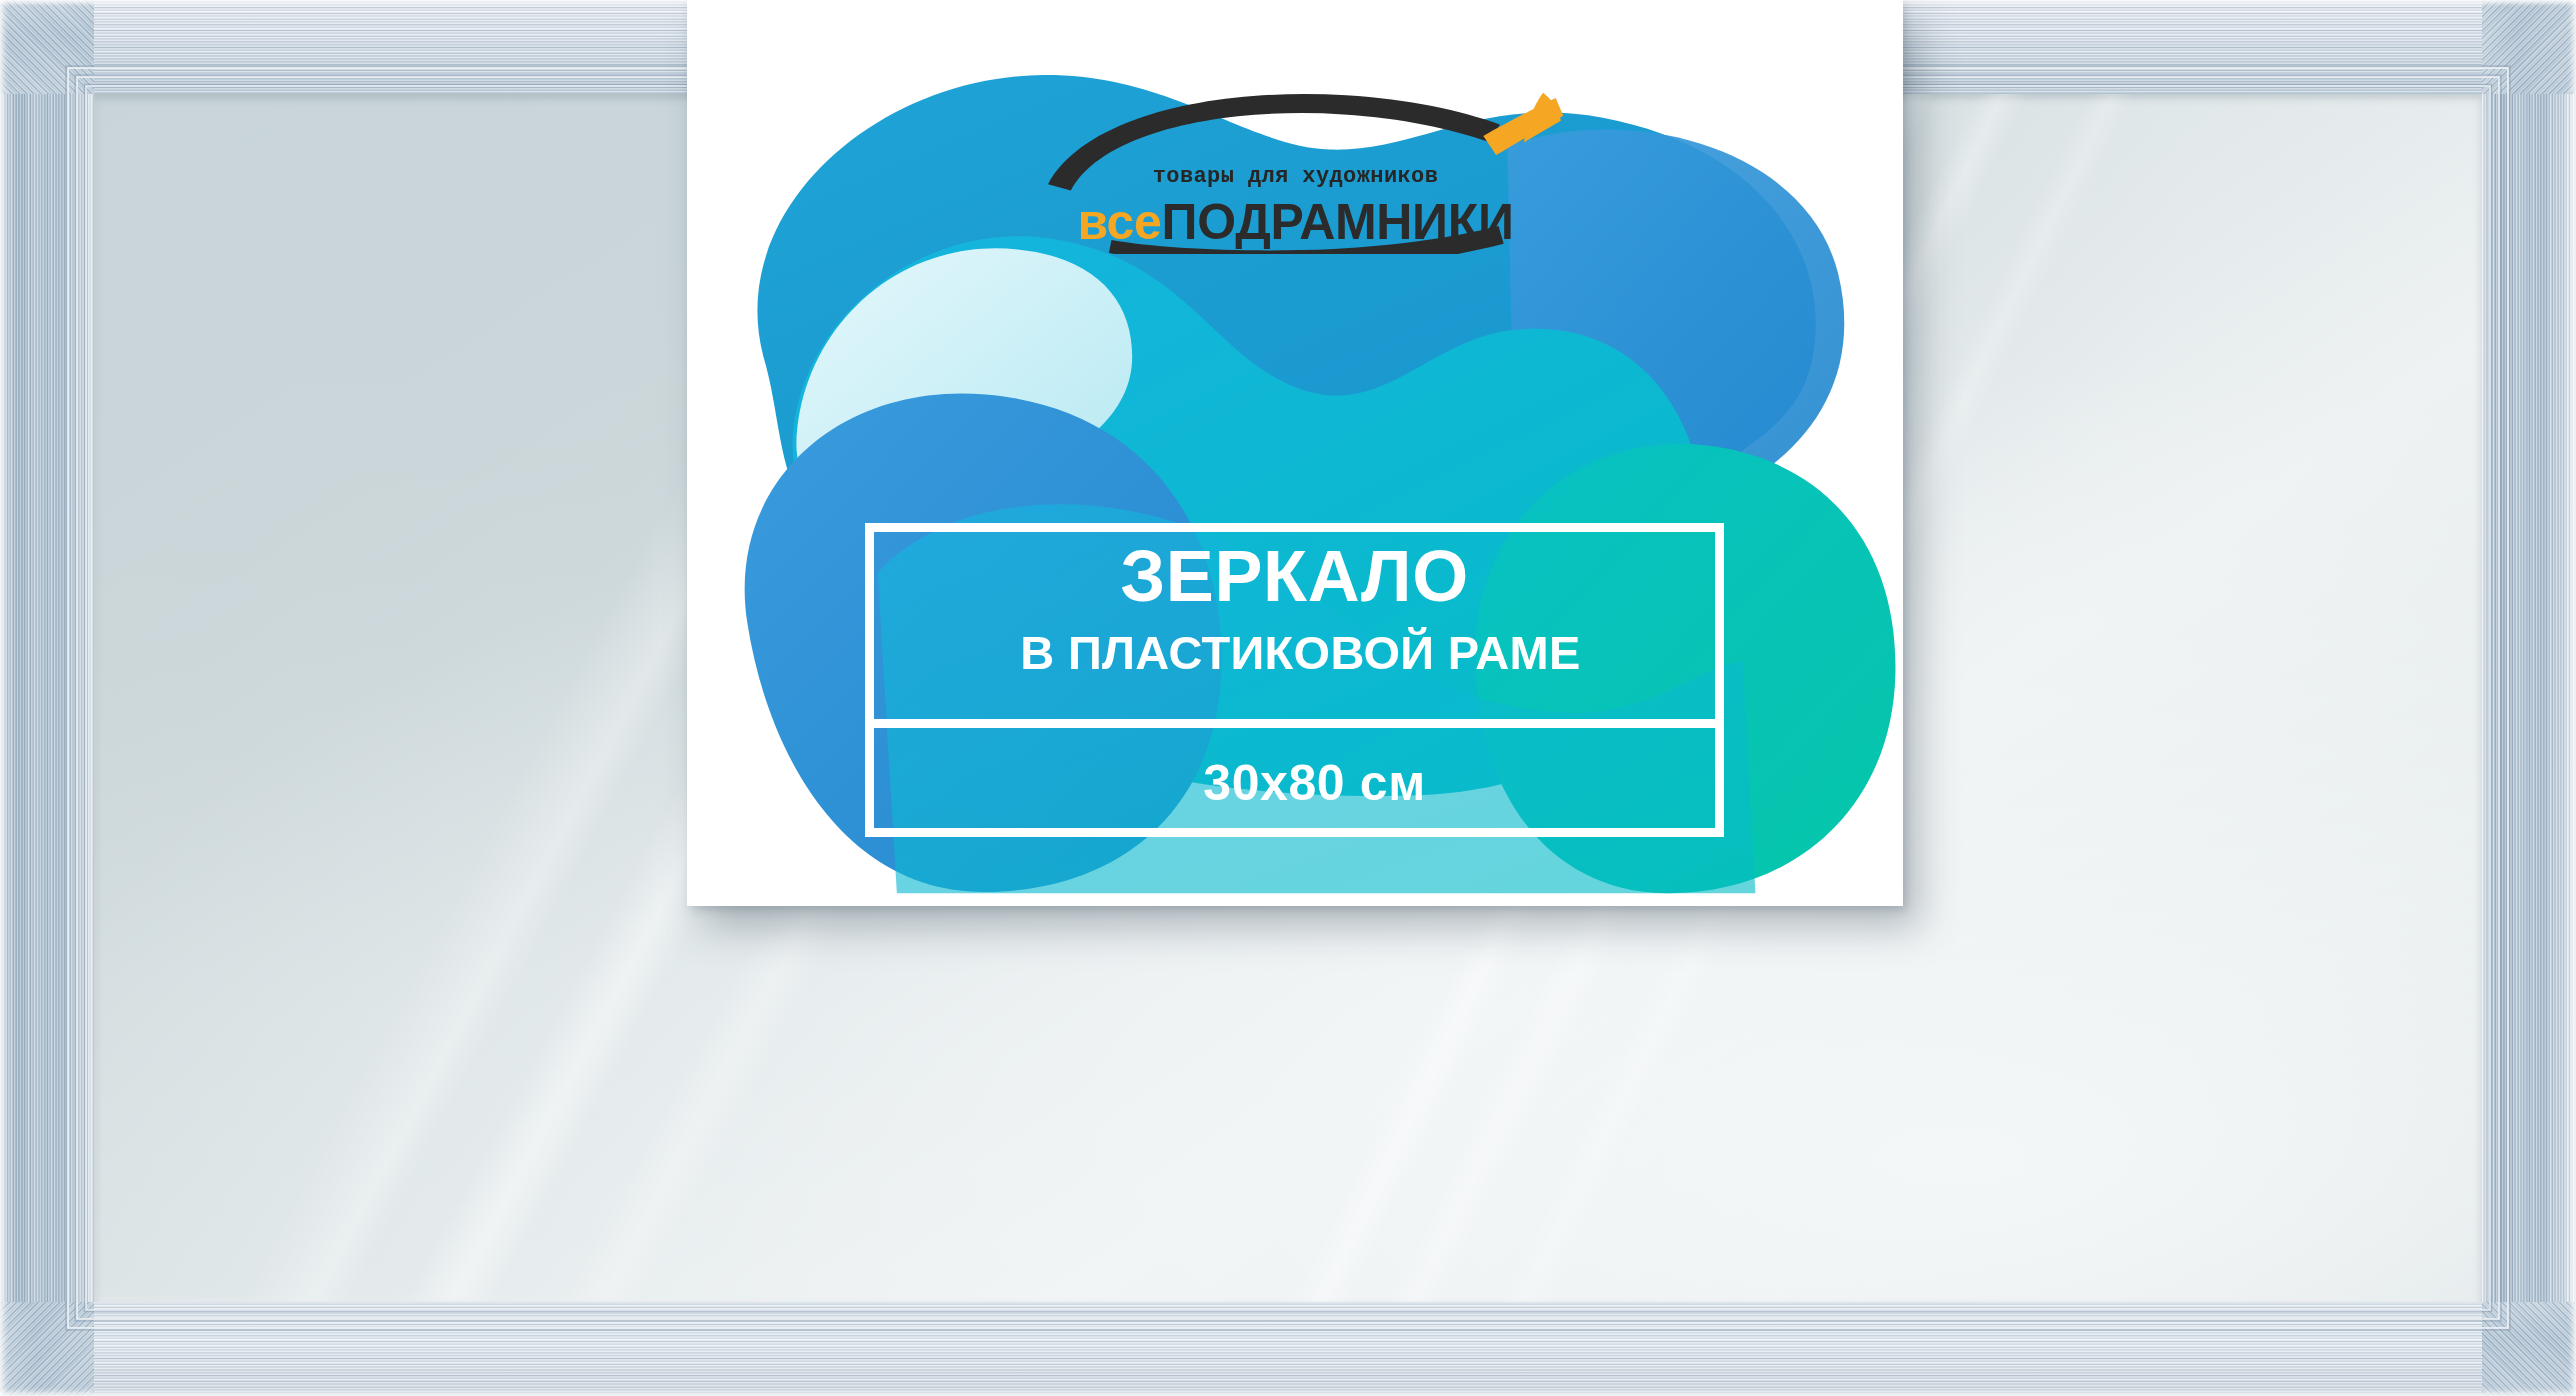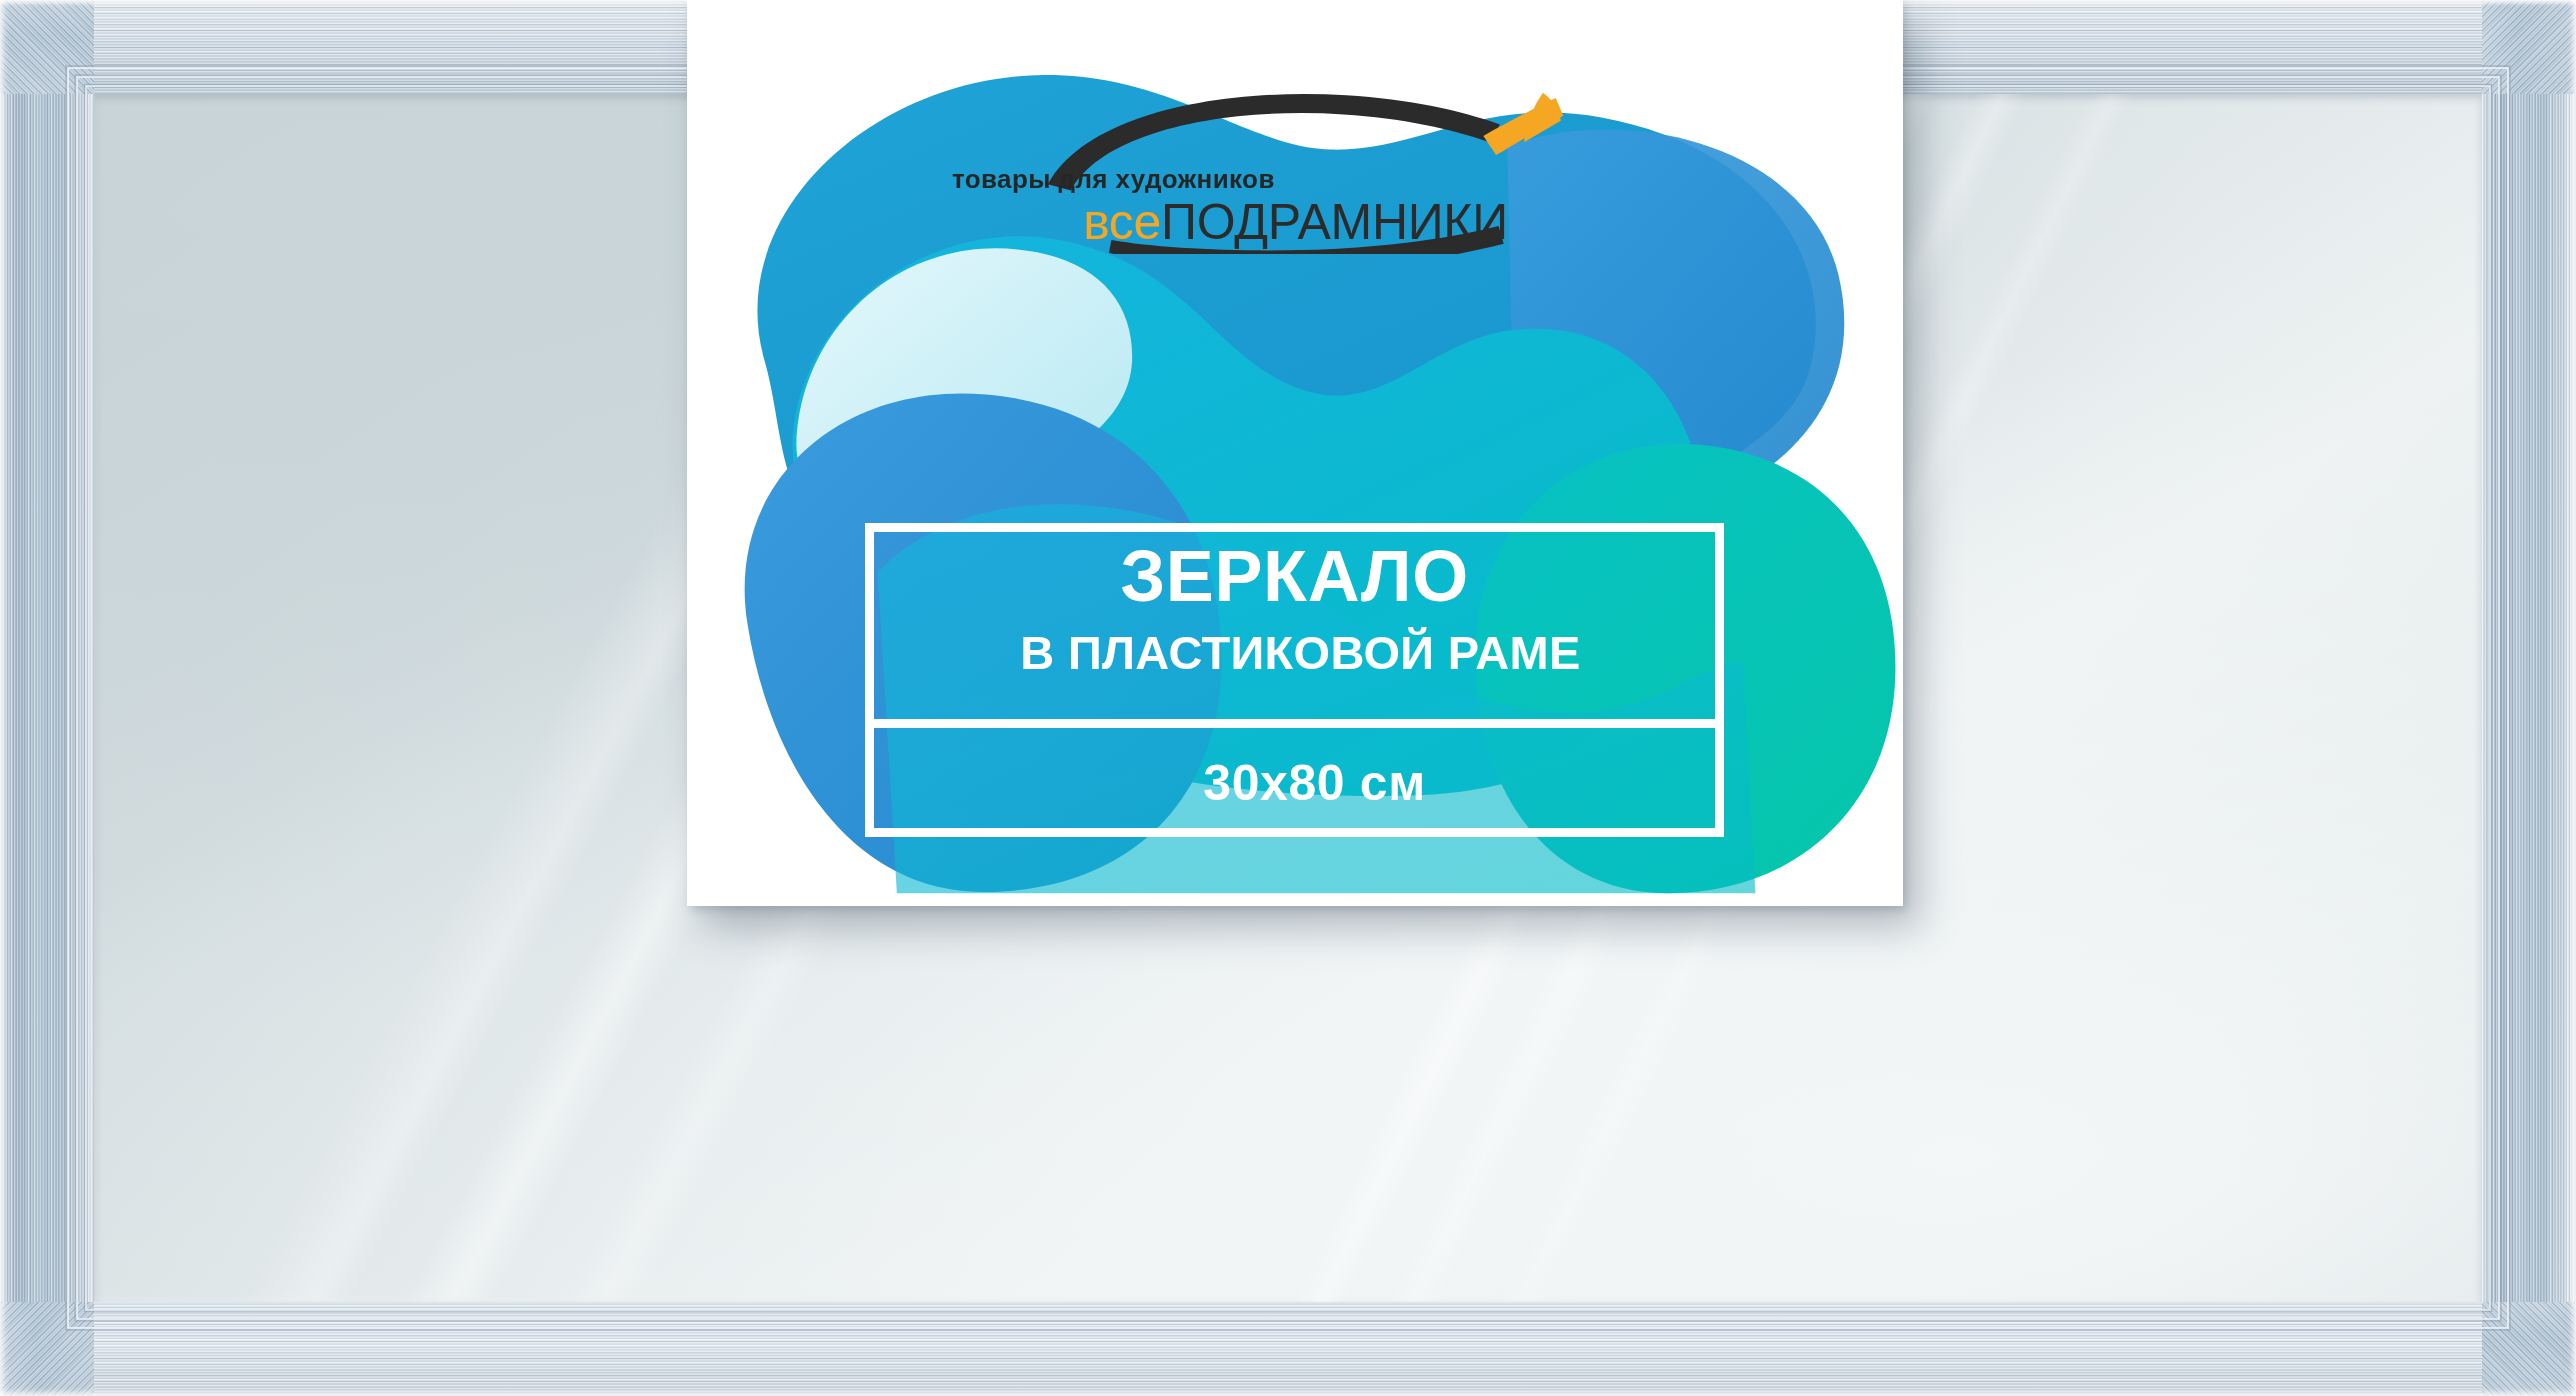--- a/index.html
+++ b/index.html
@@ -92,24 +92,24 @@
   
   .card{
     position:absolute; left:687px; top:0px; width:1216px; height:906px;
     background:#ffffff; overflow:hidden;
     box-shadow: 16.5px 21.6px 37px rgba(60,75,90,.34), 2.5px 3.8px 9px rgba(60,75,90,.22);
   }
 
   
   .logo{position:absolute; left:265px; top:89px; width:687px; height:165px;}
   .logo svg{width:100%;height:100%;display:block;}
-  .logo-tag{position:absolute; left:0; right:0; top:75px; 
-            font-size:26px; font-weight:700; letter-spacing:0.4px; color:#262626;}
+  .logo-tag{position:absolute; left:0; right:0; top:75px; text-align:center;
+            font-size:22px; font-weight:700; letter-spacing:0.4px; color:#262626;font-family:Liberation Mono, monospace;}
   .logo-main{position:absolute; left:0; right:0; top:108px; text-align:center;
-             font-size:50px; font-weight:400; letter-spacing:-0.3px; line-height:1;}
+             font-size:50px; font-weight:700; letter-spacing:-0.3px; line-height:1;}
   .logo-main .y{color:#F5A623;}
   .logo-main .k{color:#2B2B2B;}
 
   
   .blobs{position:absolute;left:0;top:0;width:1216px;height:906px;}
   .blobs svg{display:block;width:100%;height:100%;}
 
   
   .tbox{position:absolute; left:178px; top:523px; width:859px; height:314px;
         border:9px solid #ffffff;}

